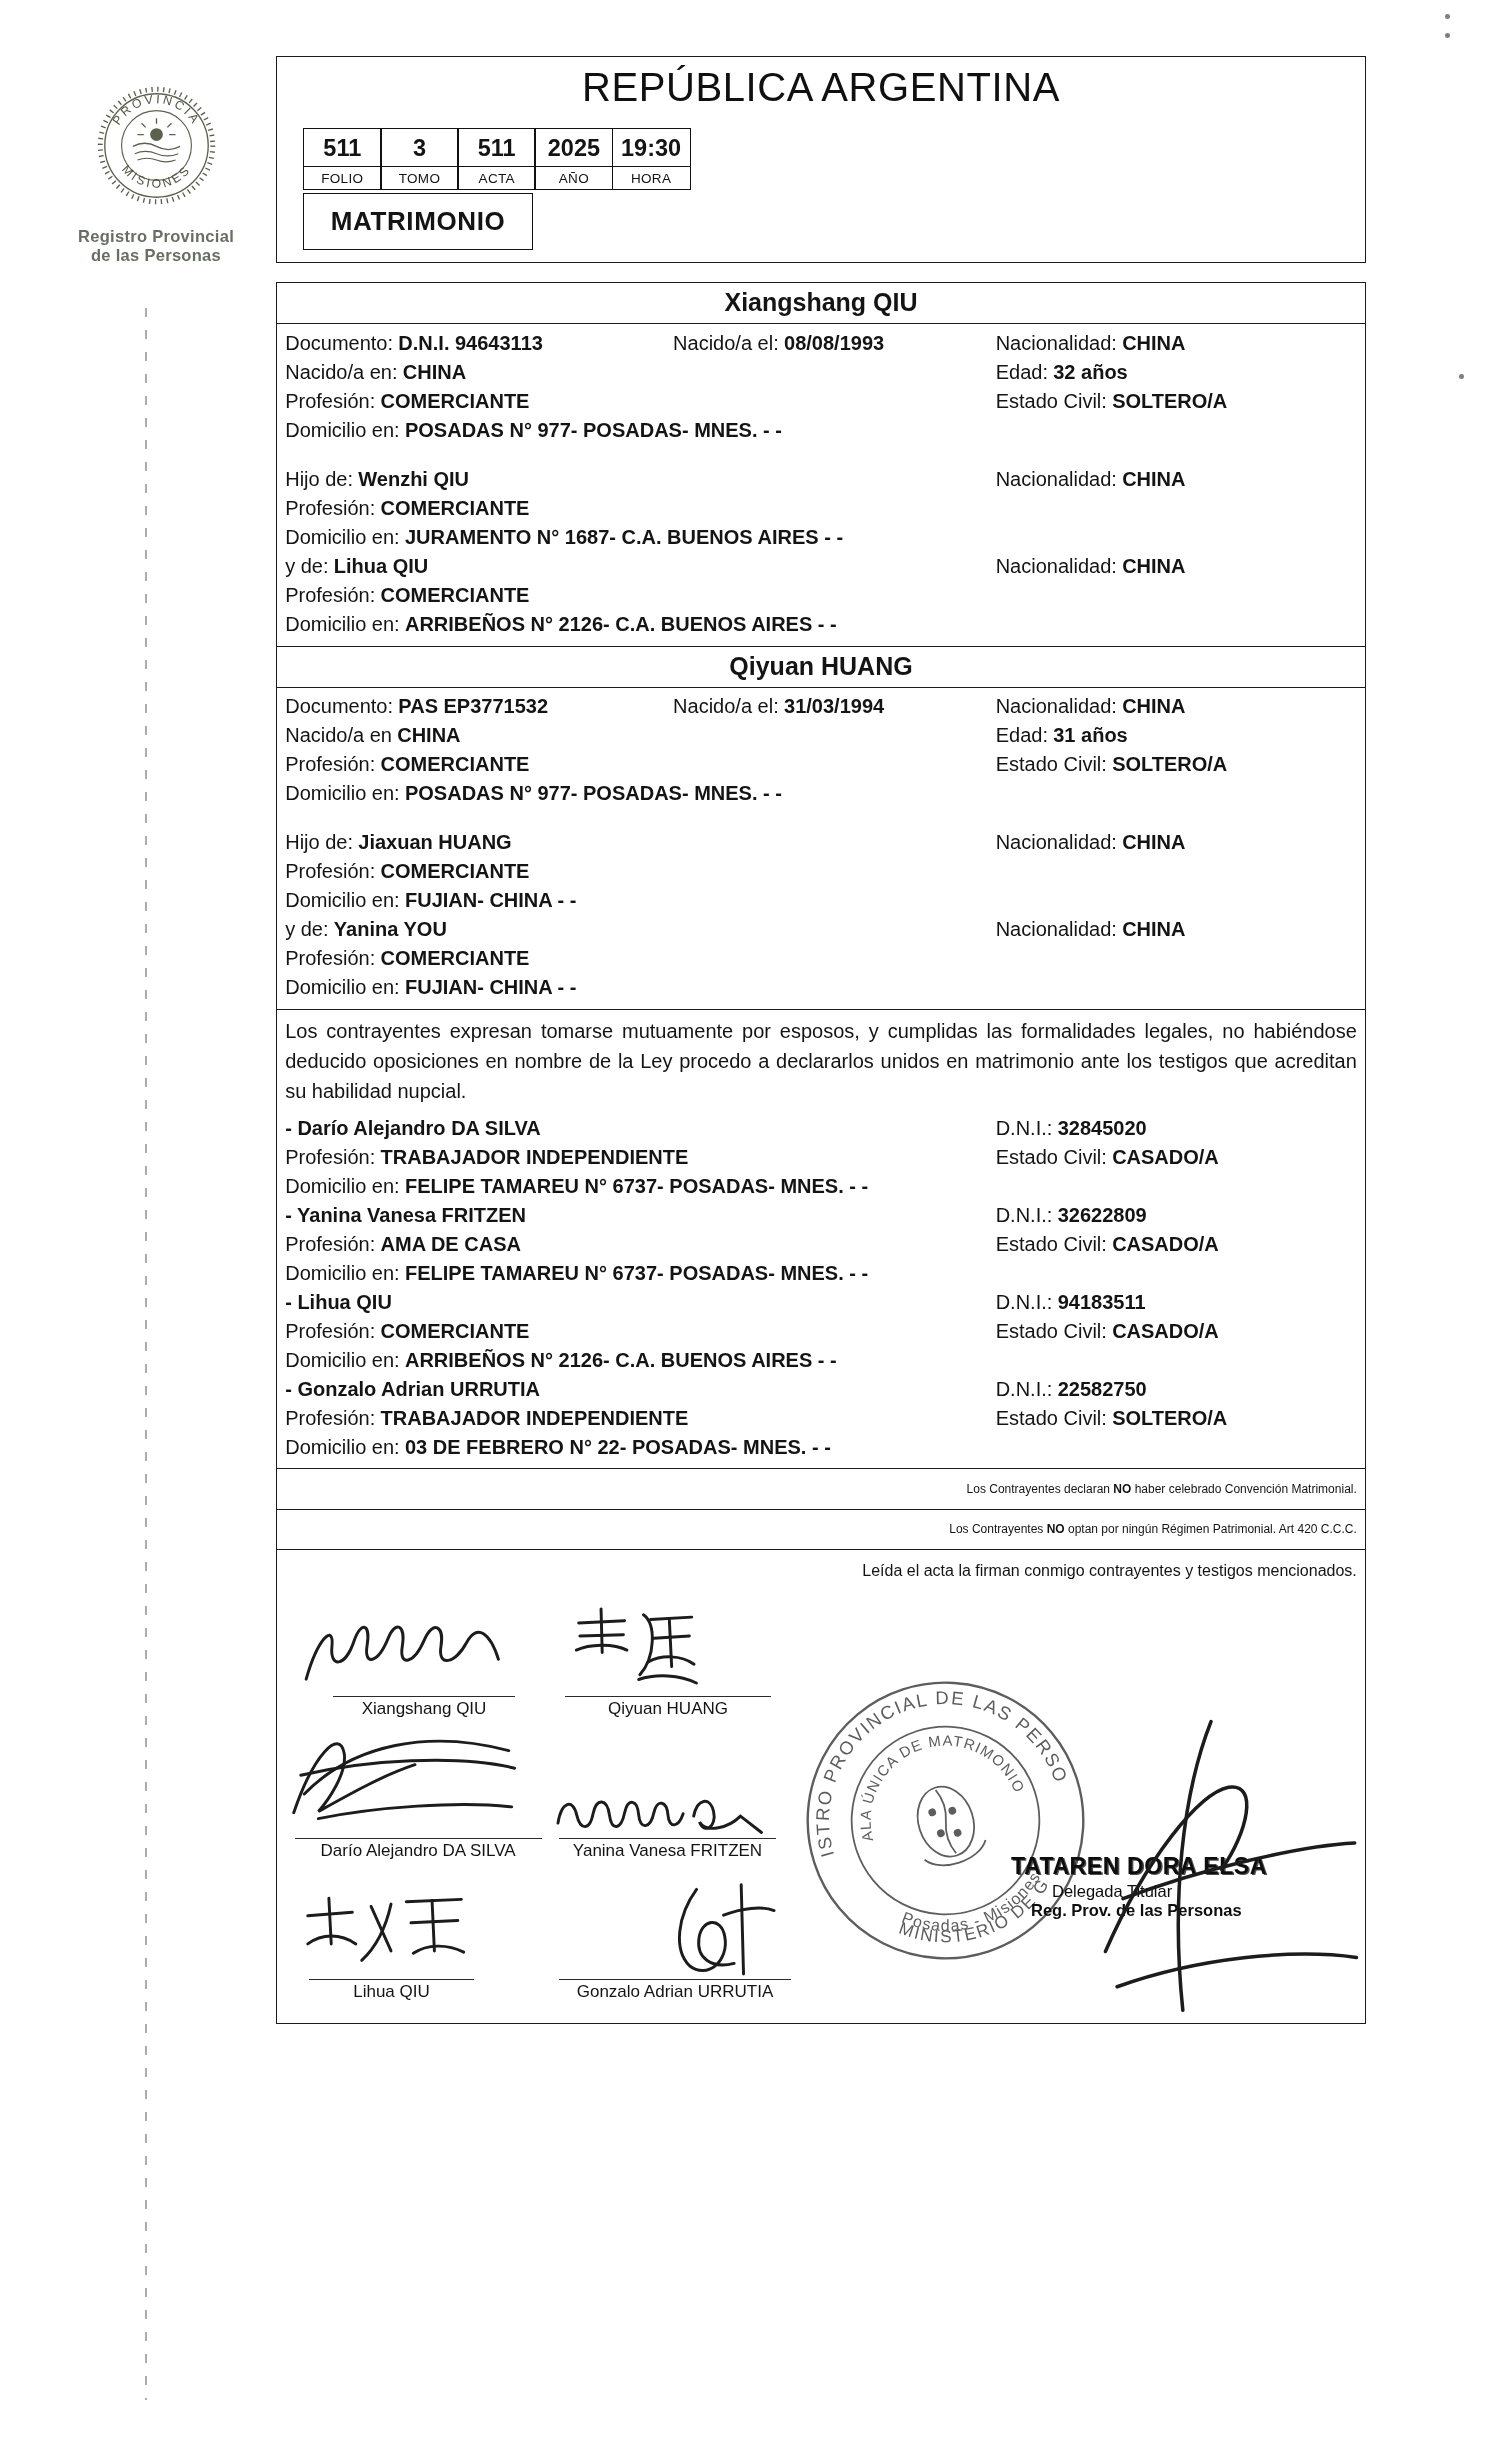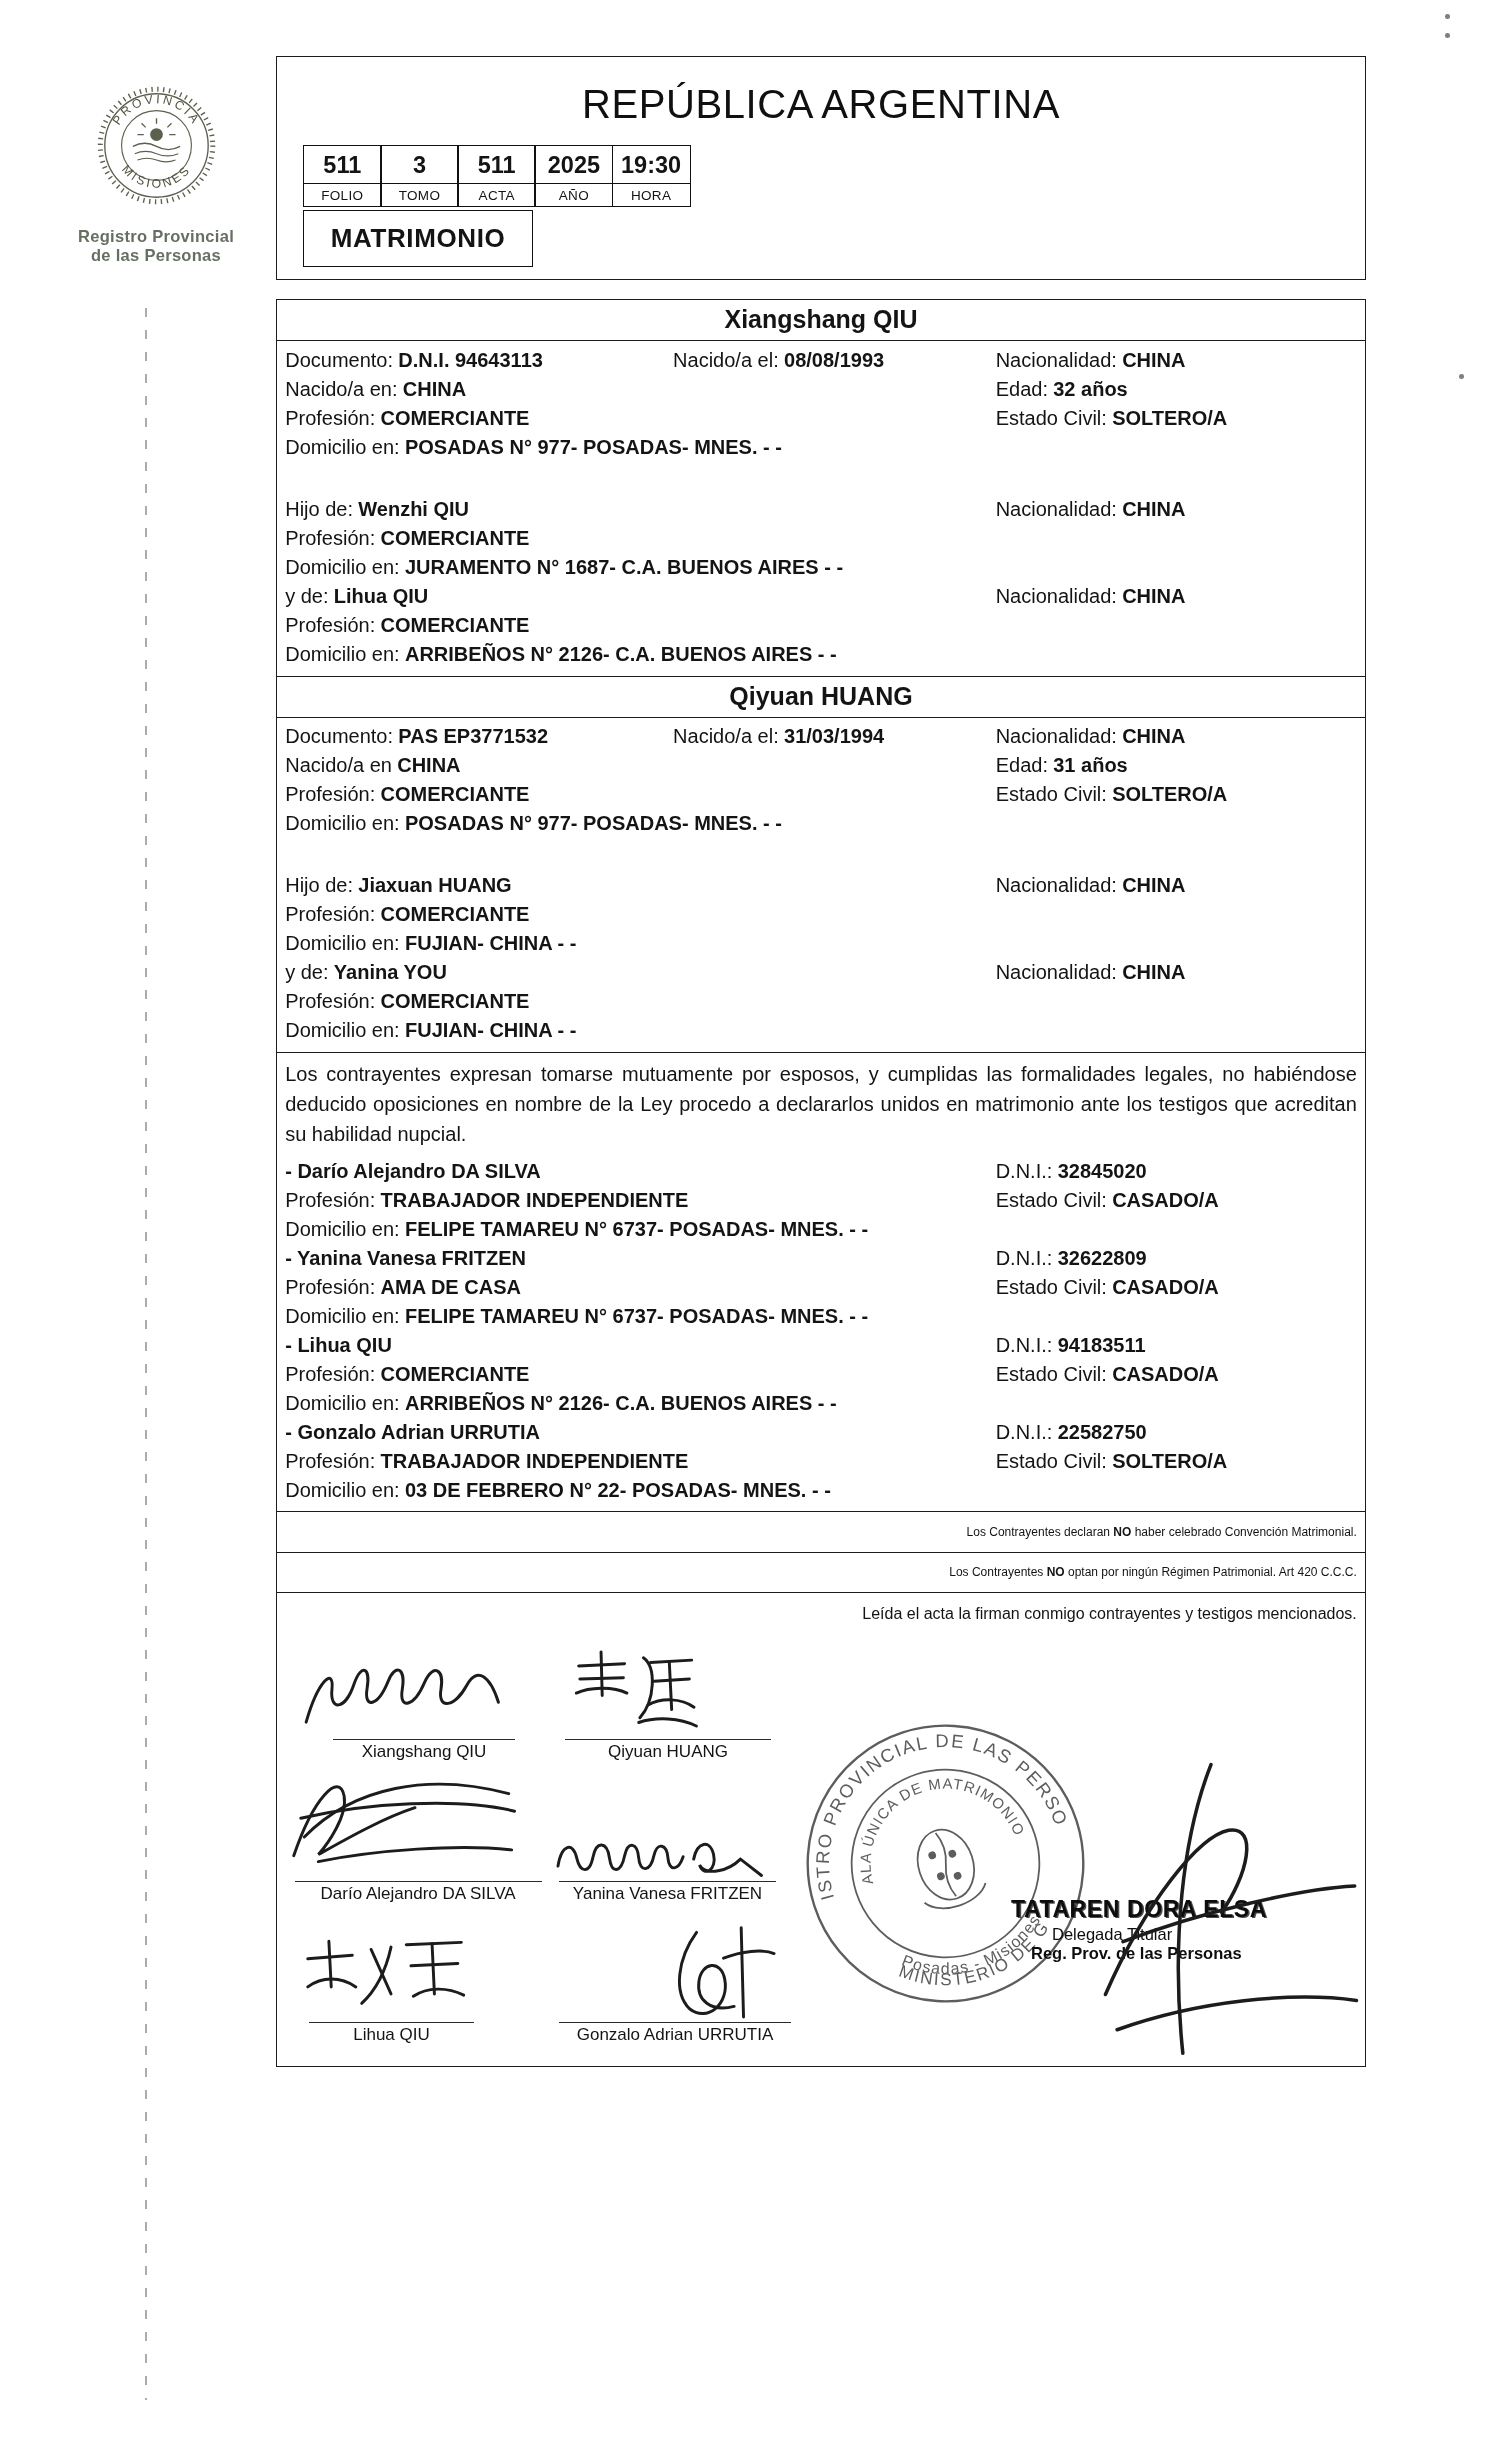--- a/index.html
+++ b/index.html
@@ -21,42 +21,42 @@
 
   
   .left-column { position:absolute; left:66px; top:82px; width:180px; text-align:center; }
   .prov-seal { display:block; margin:0 auto; }
   .seal-caption { margin-top:17.6px; color:#566050; font-size:16.5px; font-weight:700; line-height:19.4px;
     letter-spacing:0.3px; filter:blur(0.4px); opacity:.9; }
 
   
   .doc { position:absolute; left:276px; top:56px; width:1090px; }
   .header-box { border:1.8px solid #1c1c1c; padding:8.2px 8.2px 11.8px; background:#fff; }
-  .title { text-align:center; font-size:40px; letter-spacing:0.6px; margin-top:17px; color:#101010; }
+  .title { text-align:center; font-size:40px; letter-spacing:0.6px; margin-top:0; color:#101010; }
   .header-row { display:flex; justify-content:space-between; align-items:flex-start; margin-top:17.6px; padding:0 25px 0 17.6px;flex-direction:column; }
   .folio-table { display:flex; }
   .folio-col { border:1.8px solid #111; min-width:79px; text-align:center; }
   .folio-col + .folio-col { margin-left:-1.8px; }
   .folio-val { font-weight:bold; font-size:23.5px; padding:5.9px 8.2px 4.7px; }
   .folio-lab { border-top:1.8px solid #111; font-size:13.5px; letter-spacing:0.3px; padding:3.5px 4.7px 2.9px; }
   .matrimonio-box { border:1.8px solid #111; font-weight:bold; font-size:26px; letter-spacing:0.6px;
     padding:11.8px 27px; margin-top:3.5px; }
   .intro { margin-top:17.6px; padding:0 3.5px; font-size:20.6px; line-height:31px; }
 
   .main-box { border:1.8px solid #1c1c1c; margin-top:19px; background:#fff; }
   .person-header { text-align:center; font-weight:bold; font-size:25px; padding:5.3px 0 5.9px;
     border-bottom:1.8px solid #1c1c1c; }
   .hr-top { border-top:1.8px solid #1c1c1c; }
   .rows { padding:4.7px 8.2px 7px; }
   .prow { position:relative; min-height:29px; font-size:20px; line-height:29px; }
   .prow .lab { margin-right:5.3px; }
   .val { font-weight:bold; }
   .cell-mid { position:absolute; left:36.2%; top:0; white-space:nowrap;text-align:right; }
   .cell-right { position:absolute; left:66.3%; top:0; white-space:nowrap; }
-  .gap { margin-top:33px; }
+  .gap { margin-top:20px; }
 
   .declaration { padding:5.9px 8.2px 7px; font-size:20px; line-height:30px; text-align:justify; }
   .witnesses { padding:1.2px 8.2px 5.9px; }
   .clause { padding:5.3px 8.2px 5.9px; font-size:12px; line-height:28px;text-align:right; }
   .closing { padding:11.8px 8.2px 7px; font-size:16px;text-align:right; }
 
   
   .sig-area { position:relative; height:436px; overflow:visible; }
   .sig-ink { position:absolute; }
   .sig-label { position:absolute; border-top:1.8px solid #2a2a2a; text-align:center;

